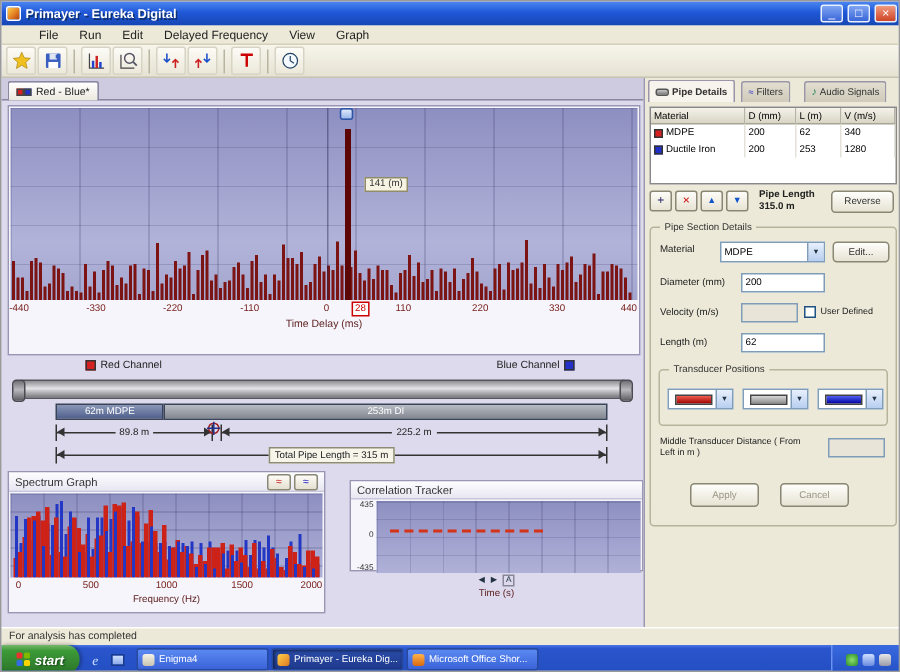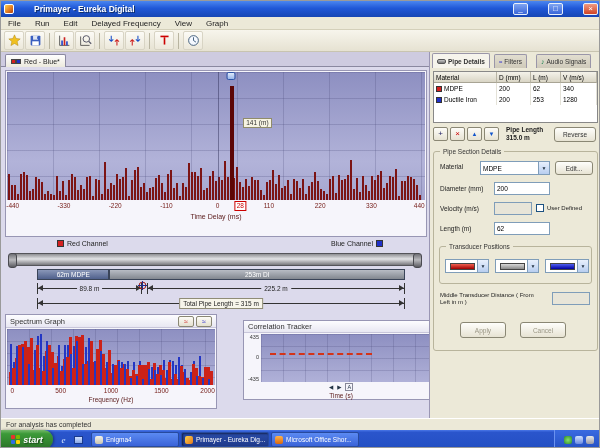--- a/index.html
+++ b/index.html
@@ -1,24 +1,24 @@
 <!DOCTYPE html>
 <html><head>
 <meta charset="utf-8">
 <style>
 *{margin:0;padding:0;box-sizing:border-box;font-family:"Liberation Sans",sans-serif}
 body{background:#fff}
 .screen{position:relative;width:600px;height:448px;background:#d9d7e8;overflow:hidden;border:1px solid #9a9a9a}
 
-.titlebar{position:absolute;left:0;top:0;width:600px;height:16px;background:linear-gradient(180deg,#4a86f0,#2058d8 45%,#1646b4);display:flex;align-items:center;padding:0 3px;gap:20px}
+.titlebar{position:absolute;left:0;top:0;width:600px;height:16px;background:linear-gradient(180deg,#4a86f0,#2058d8 45%,#1646b4);display:flex;align-items:center;padding:0 3px;gap:3px}
 .app-ico{width:10px;height:10px;background:linear-gradient(135deg,#ffd24a,#e07820 60%,#b04010);border:1px solid #fff;border-radius:2px}
 .title-txt{color:#fff;font-size:8.5px;font-weight:bold;text-shadow:1px 1px 0 #10306e;flex:1;white-space:nowrap;overflow:hidden}
 .winbtn{width:15px;height:12px;border:1px solid #e8f0fc;border-radius:2px;background:linear-gradient(#7fa4f2,#3a66d8);color:#fff;font-size:8px;line-height:9px;text-align:center}
 .winbtn.close{background:linear-gradient(#f09a80,#cf4426)}
-.menubar{position:absolute;left:0;top:16px;width:600px;height:13px;background:#ece9d8;border-bottom:1px solid #d4d0ba;display:flex;align-items:center;padding-left:0}
+.menubar{position:absolute;left:0;top:16px;width:600px;height:13px;background:#ece9d8;border-bottom:1px solid #d4d0ba;display:flex;align-items:center;padding-left:18px}
 .menu-item{font-size:8px;color:#222;padding:0 7px}
 .toolbar{position:absolute;left:0;top:29px;width:600px;height:22px;background:linear-gradient(#f7f5ec,#e6e2d2);border-bottom:1px solid #c8c4b0;display:flex;align-items:center;padding-left:3px;gap:1px}
 .tbtn{width:20px;height:19px;display:flex;align-items:center;justify-content:center;border:1px solid #d8d4c4;border-radius:2px;background:linear-gradient(#fcfbf6,#ece8da)}
 .tbtn svg{width:13px;height:13px}
 .tsep{width:1px;height:16px;background:#b8b4a0;margin:0 3px}
 
 .client{position:absolute;left:0;top:51px;width:428px;height:366px;background:#dcdaec}
 .tabstrip{position:absolute;left:0;top:0;width:428px;height:15px;background:#cecbe0;border-bottom:1px solid #8a88a0}
 .doctab{position:absolute;left:4px;top:2px;height:13px;background:linear-gradient(#ffffff,#ece9dd);border:1px solid #8a88a0;border-bottom:none;border-radius:2px 2px 0 0;display:flex;align-items:center;padding:0 5px;gap:3px;font-size:7px;color:#222}
 .mini-sq{width:5px;height:5px;display:inline-block;border:1px solid #444}
@@ -674,21 +674,21 @@
       <div class="ticks" style="height:9px">
         <span class="tick" style="left:3%">0</span>
         <span class="tick" style="left:26%">500</span>
         <span class="tick" style="left:50%">1000</span>
         <span class="tick" style="left:74%">1500</span>
         <span class="tick" style="left:96%">2000</span>
       </div>
       <div class="xlab" style="height:10px;line-height:10px;font-size:6.5px">Frequency (Hz)</div>
     </div>
 
-    <div class="panel" style="left:242px;top:268px;width:196px;height:80px">
+    <div class="panel" style="left:232px;top:268px;width:196px;height:61px">
       <div class="p-hdr" style="height:12px">
         <span>Correlation Tracker</span>
       </div>
       <div style="display:flex;height:48px;margin-top:1px">
         <div class="ylabels">
           <span class="yl" style="top:0">435</span>
           <span class="yl" style="top:20px">0</span>
           <span class="yl" style="bottom:0">-435</span>
         </div>
         <div class="plot fine-grid" style="flex:1;margin-right:1px">

